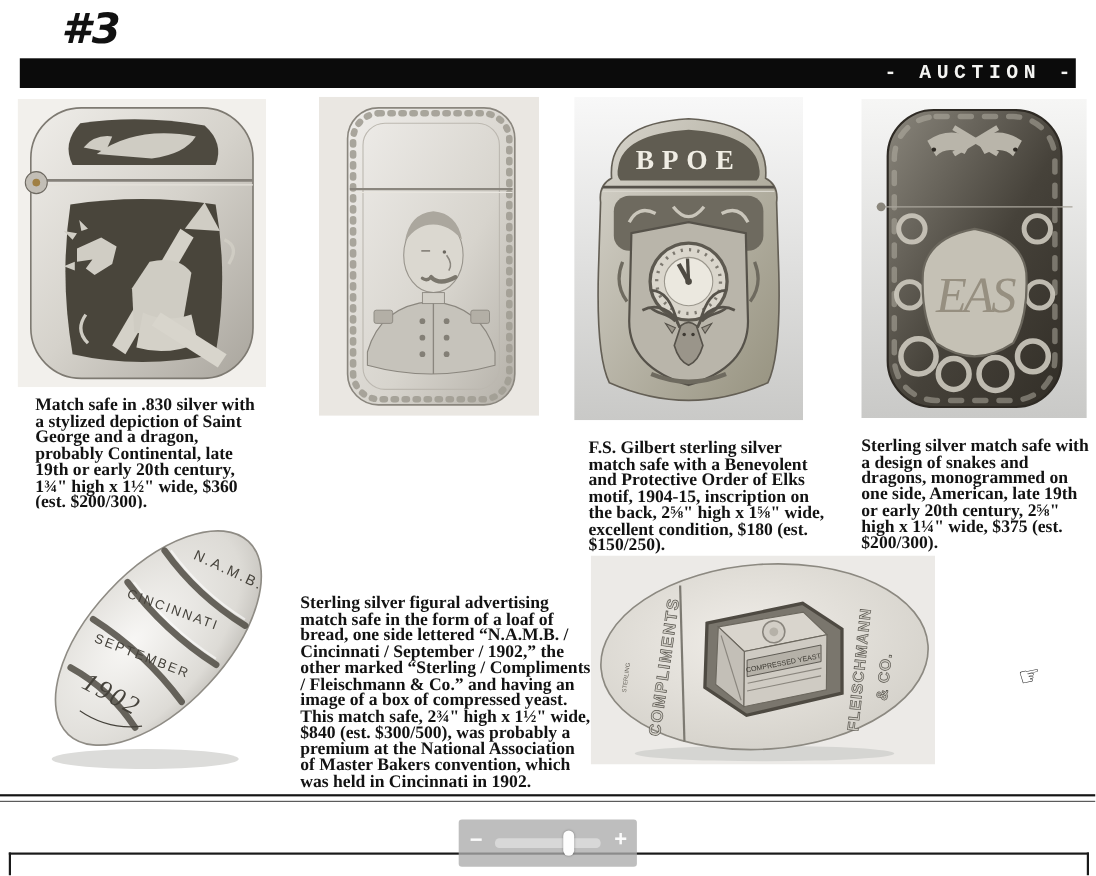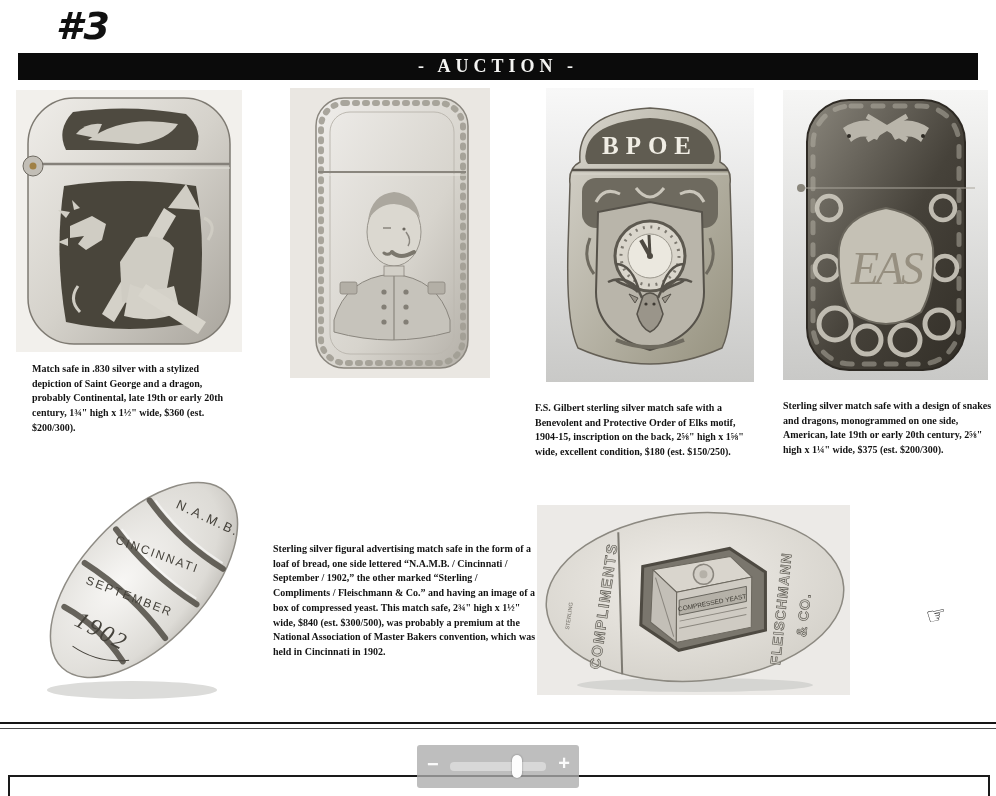--- a/index.html
+++ b/index.html
@@ -1,25 +1,25 @@
 <!DOCTYPE html>
 <html><head>
 <meta charset="utf-8">
 <style>
   html,body{margin:0;padding:0;background:#ffffff;}
   .page{position:relative;width:996px;height:796px;background:#ffffff;overflow:hidden;
         font-family:"Liberation Serif",serif;color:#141414;}
   .page-number{position:absolute;left:56px;top:4px;font-family:"DejaVu Sans",sans-serif;
         font-weight:bold;font-style:italic;font-size:38px;color:#111;letter-spacing:1px;}
   .banner{position:absolute;left:18px;top:53px;width:960px;height:27px;background:#0b0b0b;
-        display:flex;align-items:center;justify-content:center;}
+        display:flex;align-items:center;justify-content:flex-end;font-family:Liberation Mono, monospace;}
   .banner span{color:#f4f4f2;font-weight:bold;font-size:18px;letter-spacing:5px;}
   .photo{position:absolute;}
   .photo svg{display:block;}
-  .desc{position:absolute;font-weight:bold;font-size:10px;line-height:14.7px;color:#131313;}
+  .desc{position:absolute;font-weight:bold;font-size:16px;line-height:14.7px;color:#131313;}
   .separator{position:absolute;left:0;top:722px;width:996px;height:4px;
         border-top:2px solid #151515;border-bottom:1px solid #4a4a4a;}
   .next-page{position:absolute;left:8px;top:775px;width:978px;height:21px;background:#ffffff;
         border-top:2px solid #1a1a1a;border-left:2px solid #1a1a1a;border-right:2px solid #1a1a1a;}
   .zoom-panel{position:absolute;left:417px;top:745px;width:162px;height:43px;
         background:rgba(172,172,172,0.78);border-radius:3px;z-index:5;}
   .zoom-btn{position:absolute;color:#fbfbfb;font-family:"Liberation Sans",sans-serif;
         font-weight:bold;font-size:20px;line-height:20px;cursor:pointer;user-select:none;}
   .zoom-minus{left:10px;top:9px;}
   .zoom-plus{right:9px;top:8px;}
@@ -102,21 +102,21 @@
           <circle cx="94" cy="234" r="2.6" fill="#837f76"></circle>
         <circle cx="116" cy="204" r="2.6" fill="#837f76"></circle>
           <circle cx="116" cy="219" r="2.6" fill="#837f76"></circle>
           <circle cx="116" cy="234" r="2.6" fill="#837f76"></circle>
         <rect x="50" y="194" width="17" height="12" rx="2" fill="#b3afa6" stroke="#8a867e" stroke-width="0.8"></rect>
         <rect x="138" y="194" width="17" height="12" rx="2" fill="#b3afa6" stroke="#8a867e" stroke-width="0.8"></rect>
       </g>
     </svg>
   </div>
 
-  <div class="photo" style="left:546px;top:88px;">
+  <div class="photo" style="left:522px;top:88px;">
     <svg width="208" height="294" viewBox="0 0 208 294">
       <defs>
         <linearGradient id="g3bg" x1="0" y1="0" x2="0" y2="1">
           <stop offset="0" stop-color="#f8f8f8"></stop>
             <stop offset="1" stop-color="#c9c9c7"></stop>
         </linearGradient>
         <linearGradient id="g3s" x1="0" y1="0" x2="1" y2="1">
           <stop offset="0" stop-color="#d8d5cd"></stop>
             <stop offset="1" stop-color="#96927f"></stop>
         </linearGradient>

